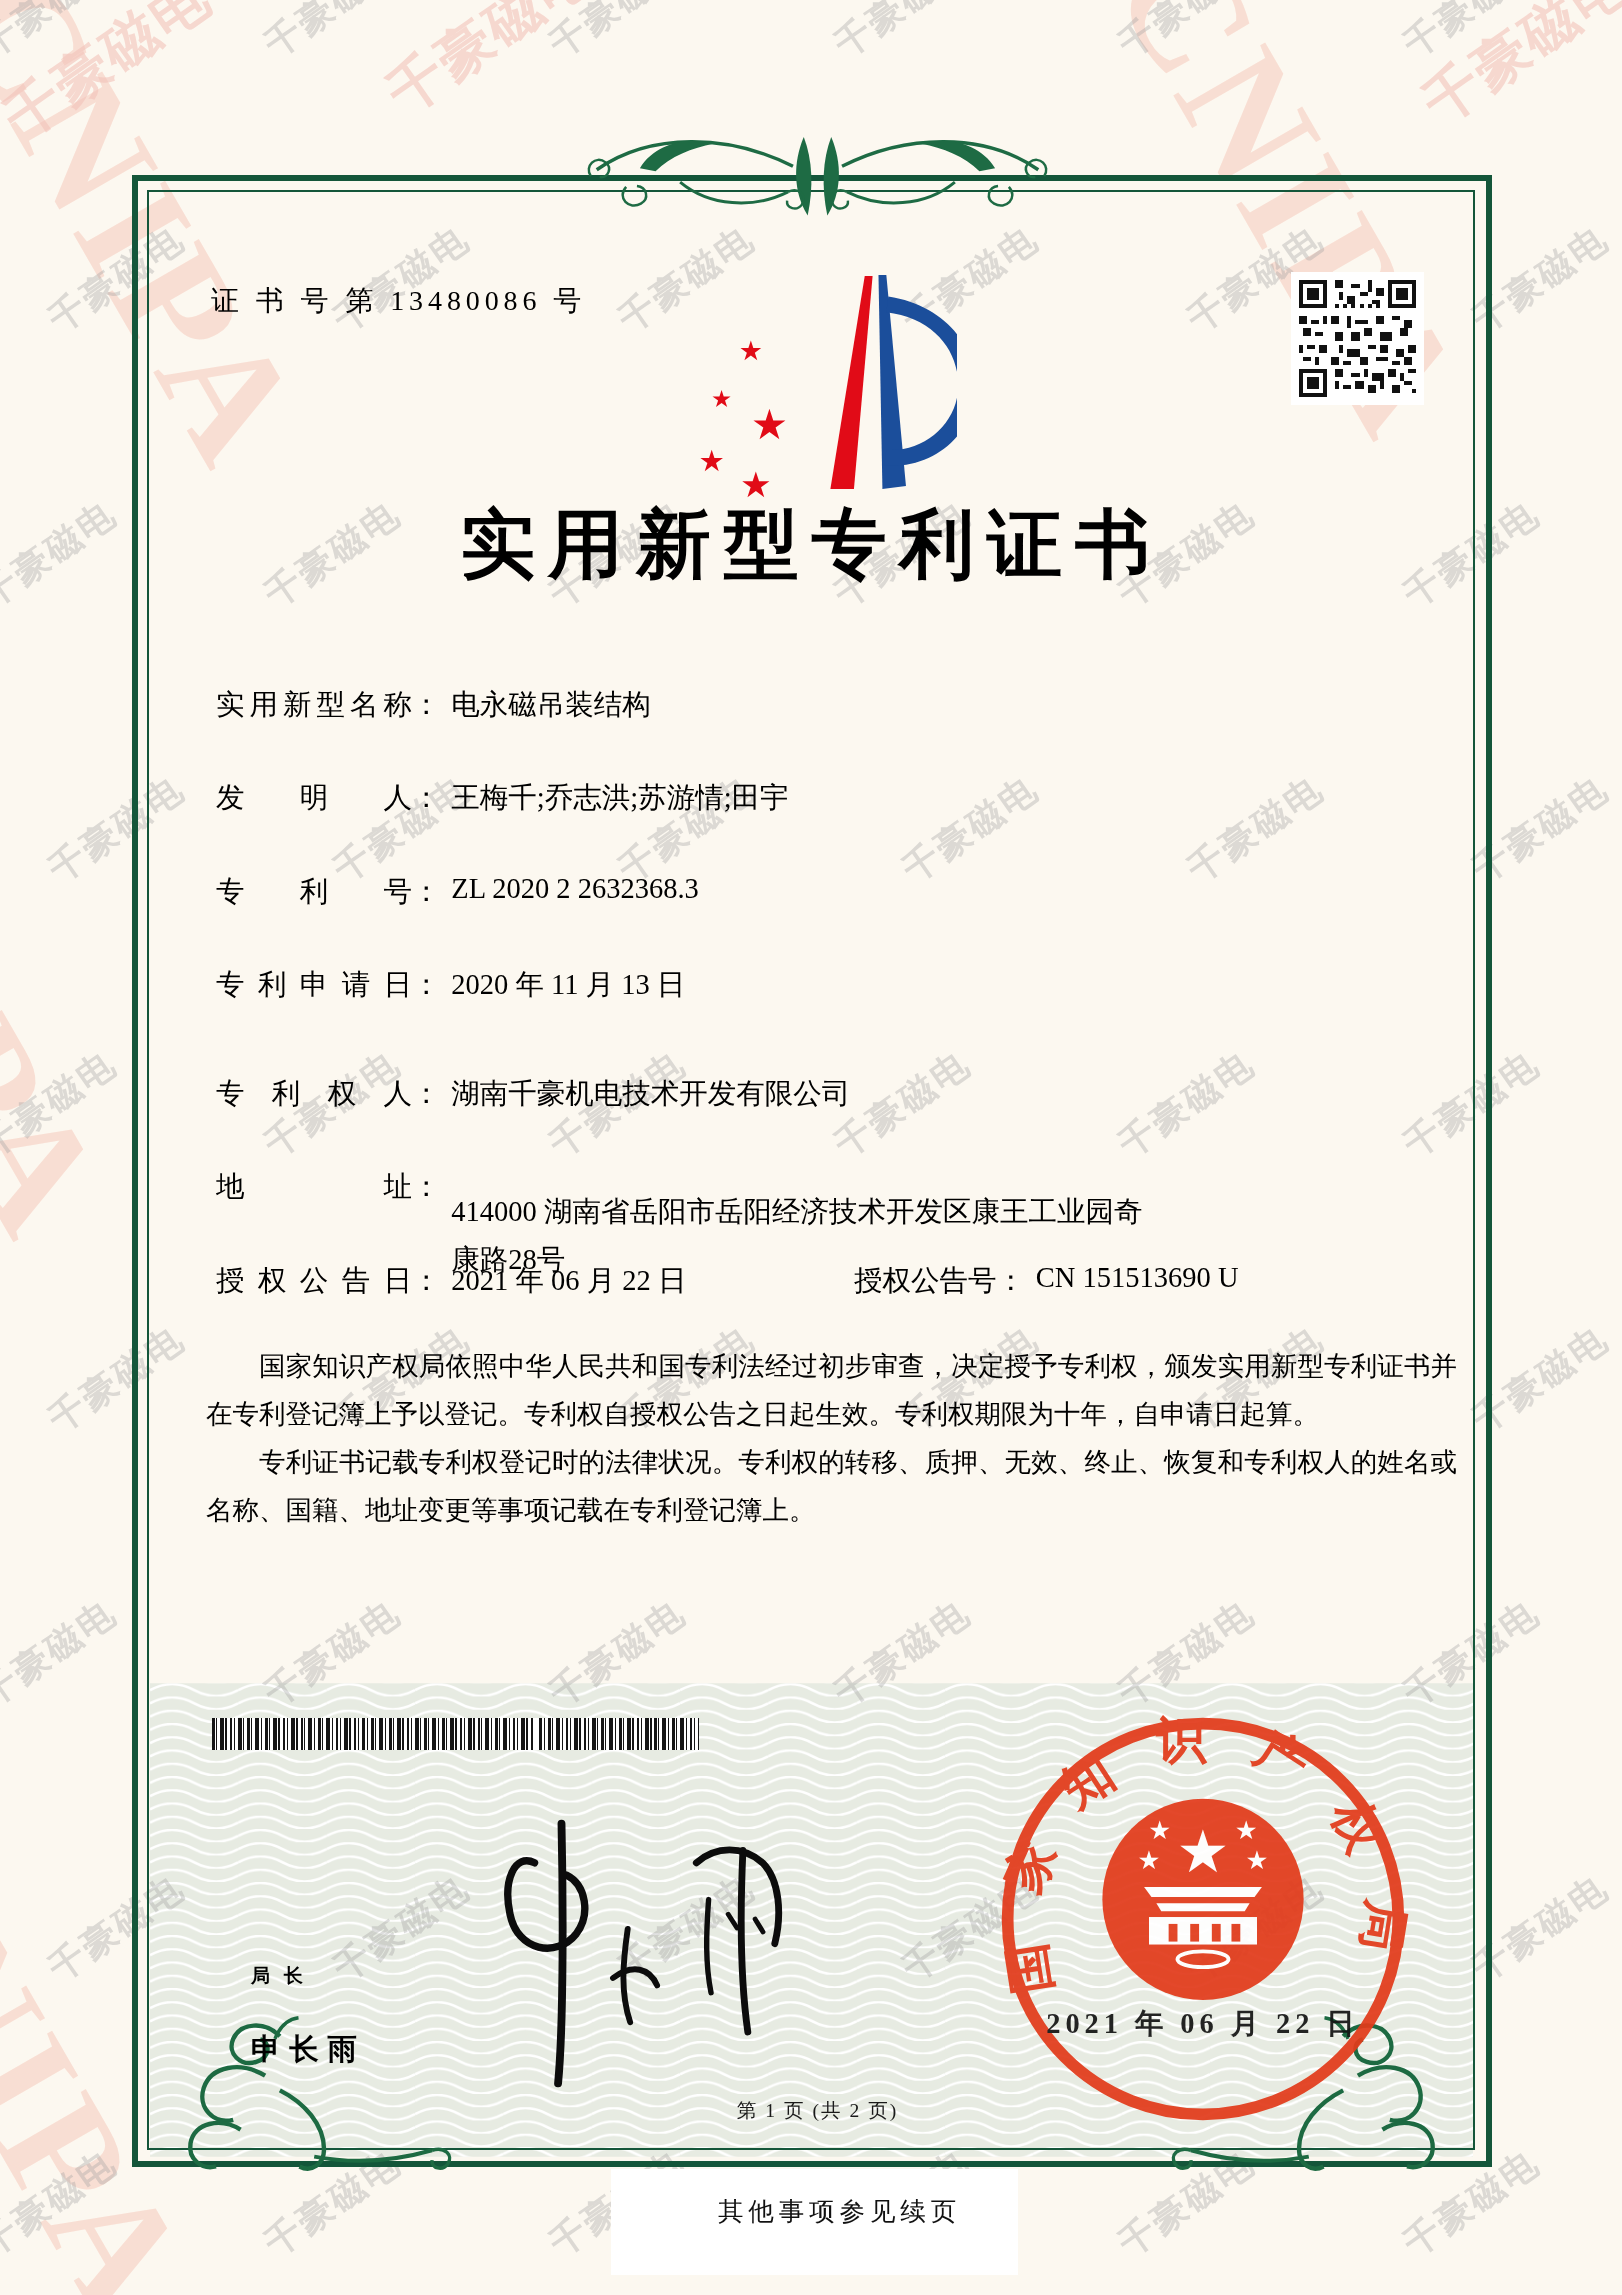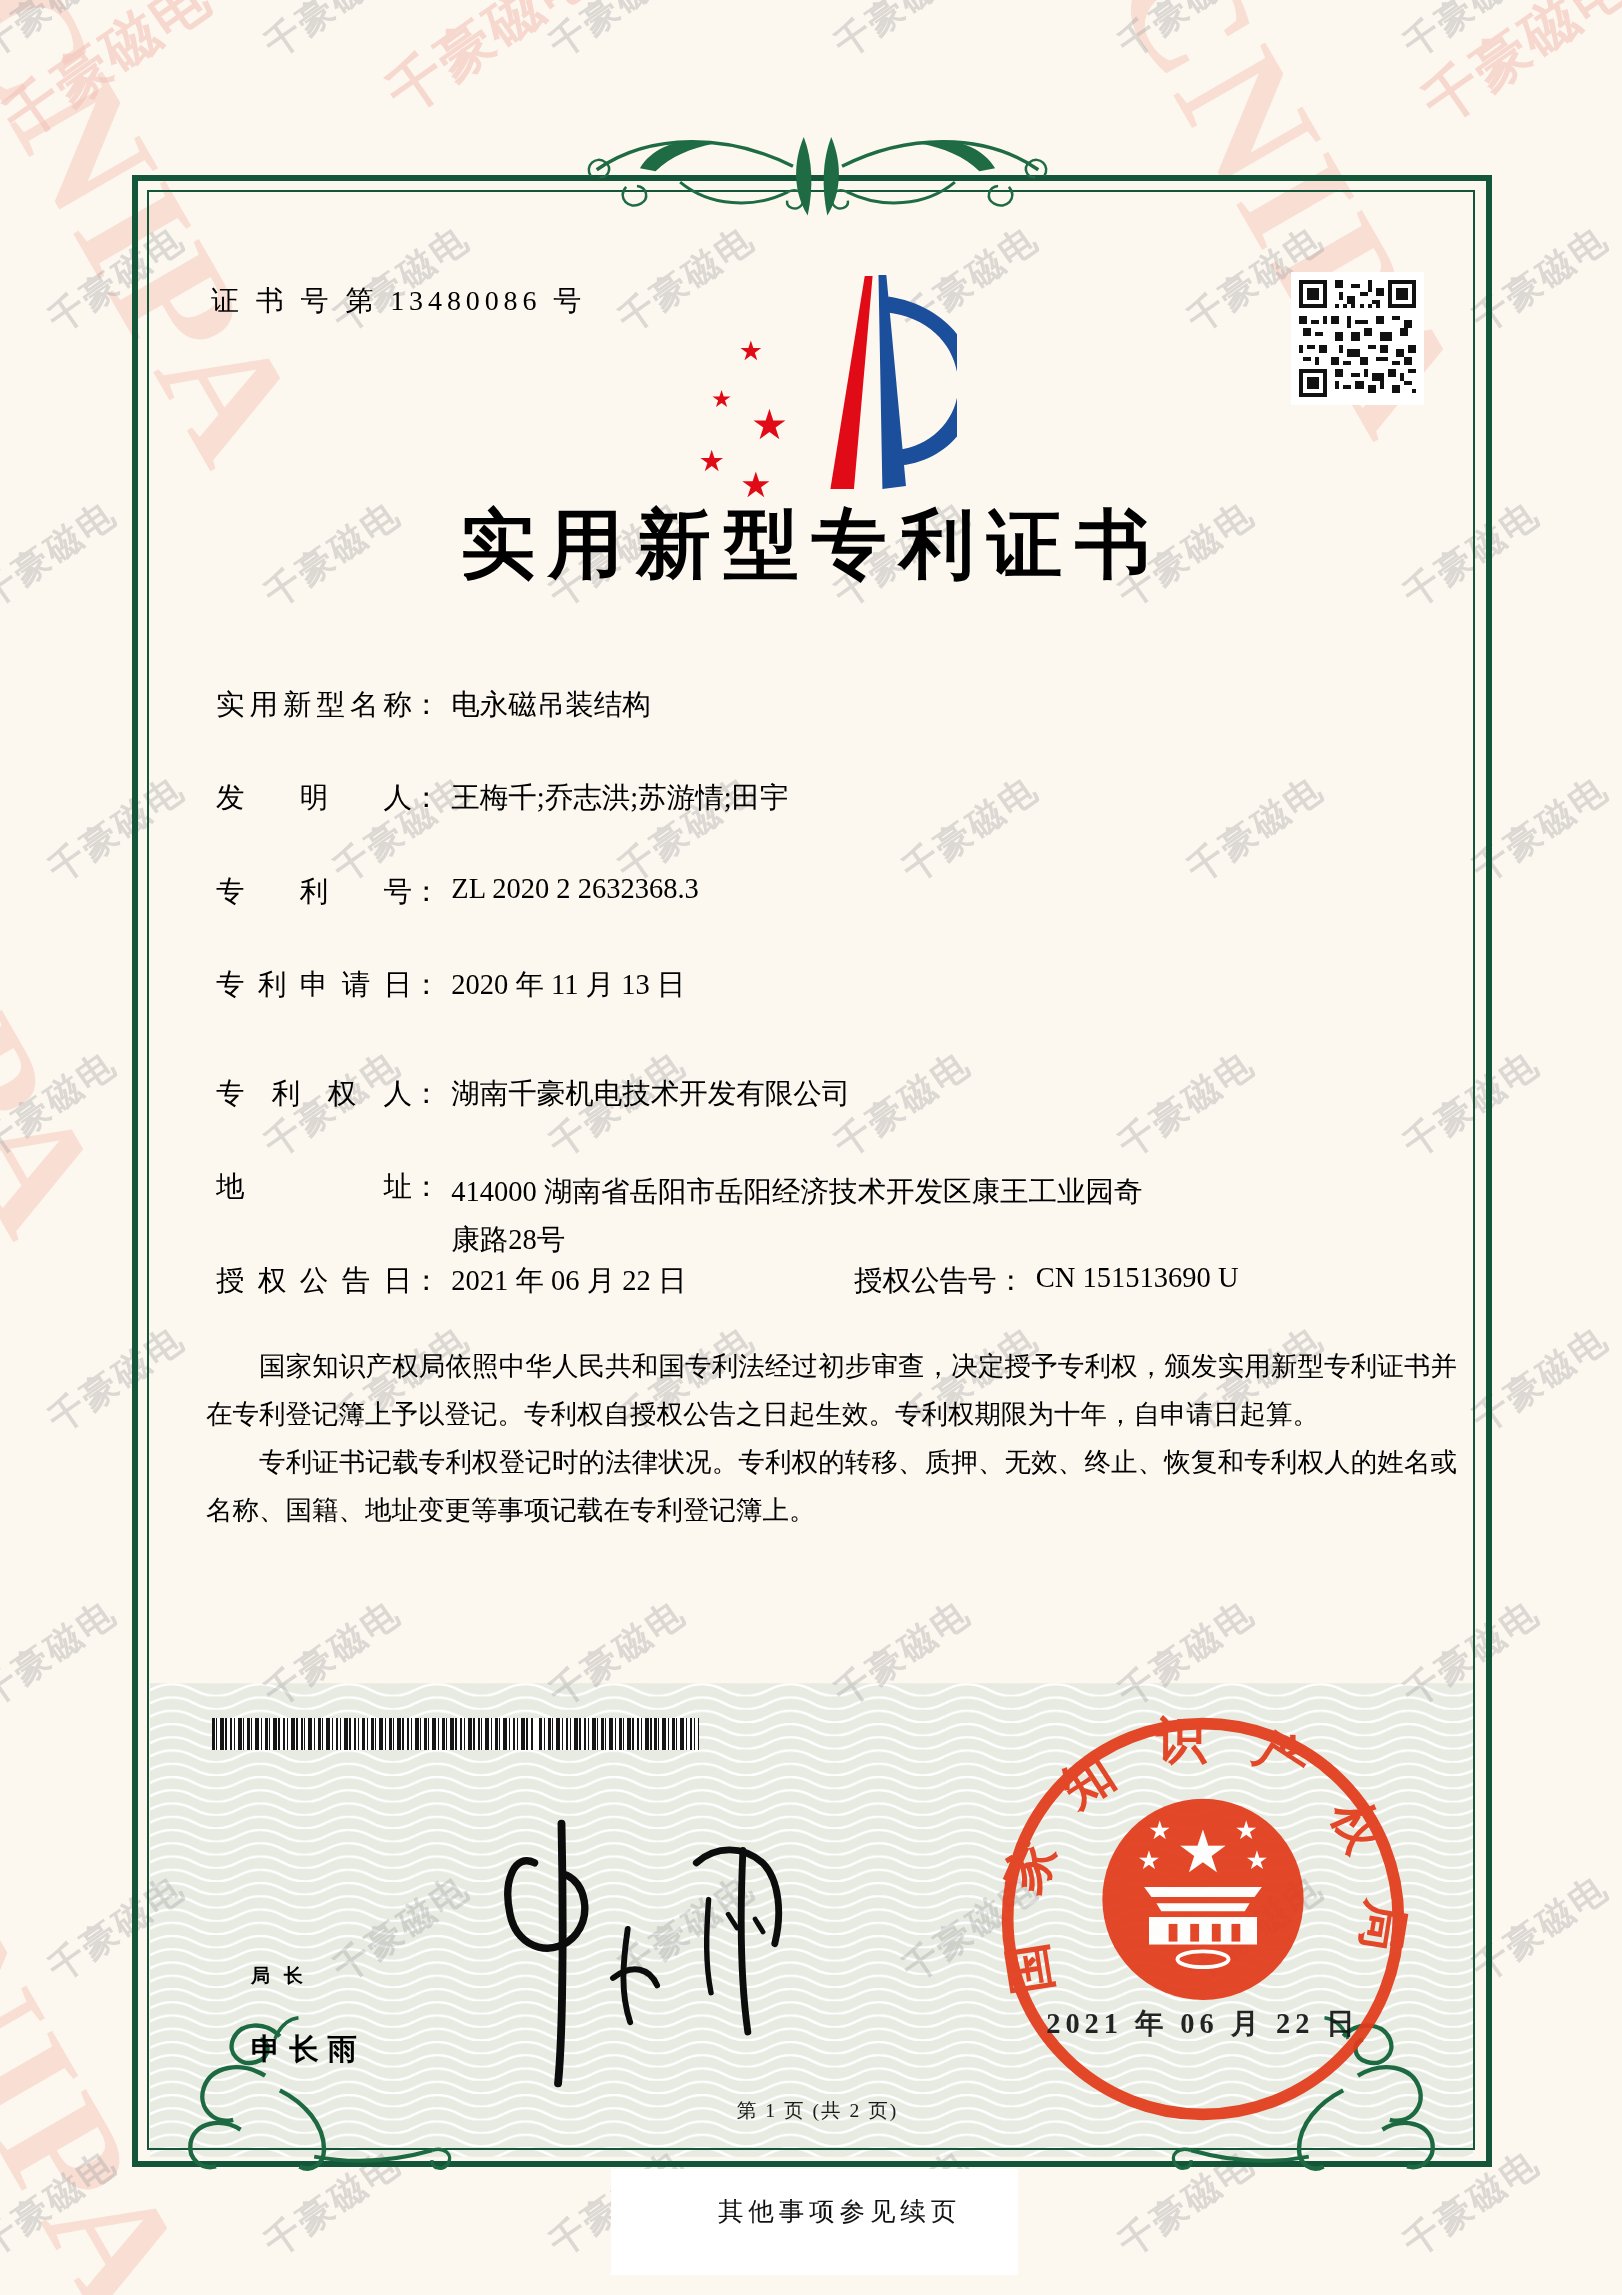--- a/index.html
+++ b/index.html
@@ -20,21 +20,21 @@
   .frame.inner{left:147px;top:190px;width:1328px;height:1960px;border:2.5px solid #14563a;}
   .orn{z-index:4;}
   
   .content{z-index:5;color:#111;}
   .certno{left:211px;top:282px;font-size:28px;letter-spacing:4.9px;z-index:5;}
   .title{left:0;top:495px;width:1623px;text-align:center;font-size:75px;font-weight:bold;letter-spacing:12.8px;z-index:5;}
   .frow{left:216px;font-size:28.5px;z-index:5;white-space:nowrap;}
   .flabel{display:inline-block;width:196px;text-align:justify;text-align-last:justify;text-justify:inter-character;vertical-align:top;}
   .fcolon{display:inline-block;vertical-align:top;}
   .fvalue{display:inline-block;margin-left:10.8px;vertical-align:top;}
-  .addrval{display:inline-block;margin-left:10.8px;vertical-align:top;line-height:48px;white-space:normal;width:982px;}
+  .addrval{display:inline-block;margin-left:10.8px;vertical-align:top;line-height:48px;white-space:normal;width:982px;margin-top:20px;}
   .addrval span{display:block;}
   .paras{left:206px;top:1342px;width:1251px;z-index:5;}
   .paras p{margin:0;font-size:26.5px;line-height:48px;text-align:justify;text-indent:2em;}
   .barcode{left:212px;top:1718px;width:487px;height:32px;z-index:5;
     background:repeating-linear-gradient(90deg,#151515 0 2.5px,#ffffff 2.5px 3.9px,#151515 3.9px 4.9px,#ffffff 4.9px 7.9px,#151515 7.9px 11.8px,#ffffff 11.8px 13.3px,#151515 13.3px 14.7px,#ffffff 14.7px 17.7px);}
   .role{left:251px;top:1963px;font-size:19px;letter-spacing:13.7px;z-index:5;font-weight:bold;}
   .cname{left:251px;top:2030px;font-size:29.4px;letter-spacing:8.8px;z-index:5;font-weight:bold;}
   .sig{left:461px;top:1816px;z-index:5;}
   .seal{left:987px;top:1703px;z-index:6;}
   .pageno{left:0;top:2097px;width:1623px;text-align:center;font-size:19.6px;letter-spacing:2px;z-index:5;color:#1a1a1a;padding-left:6px;}

